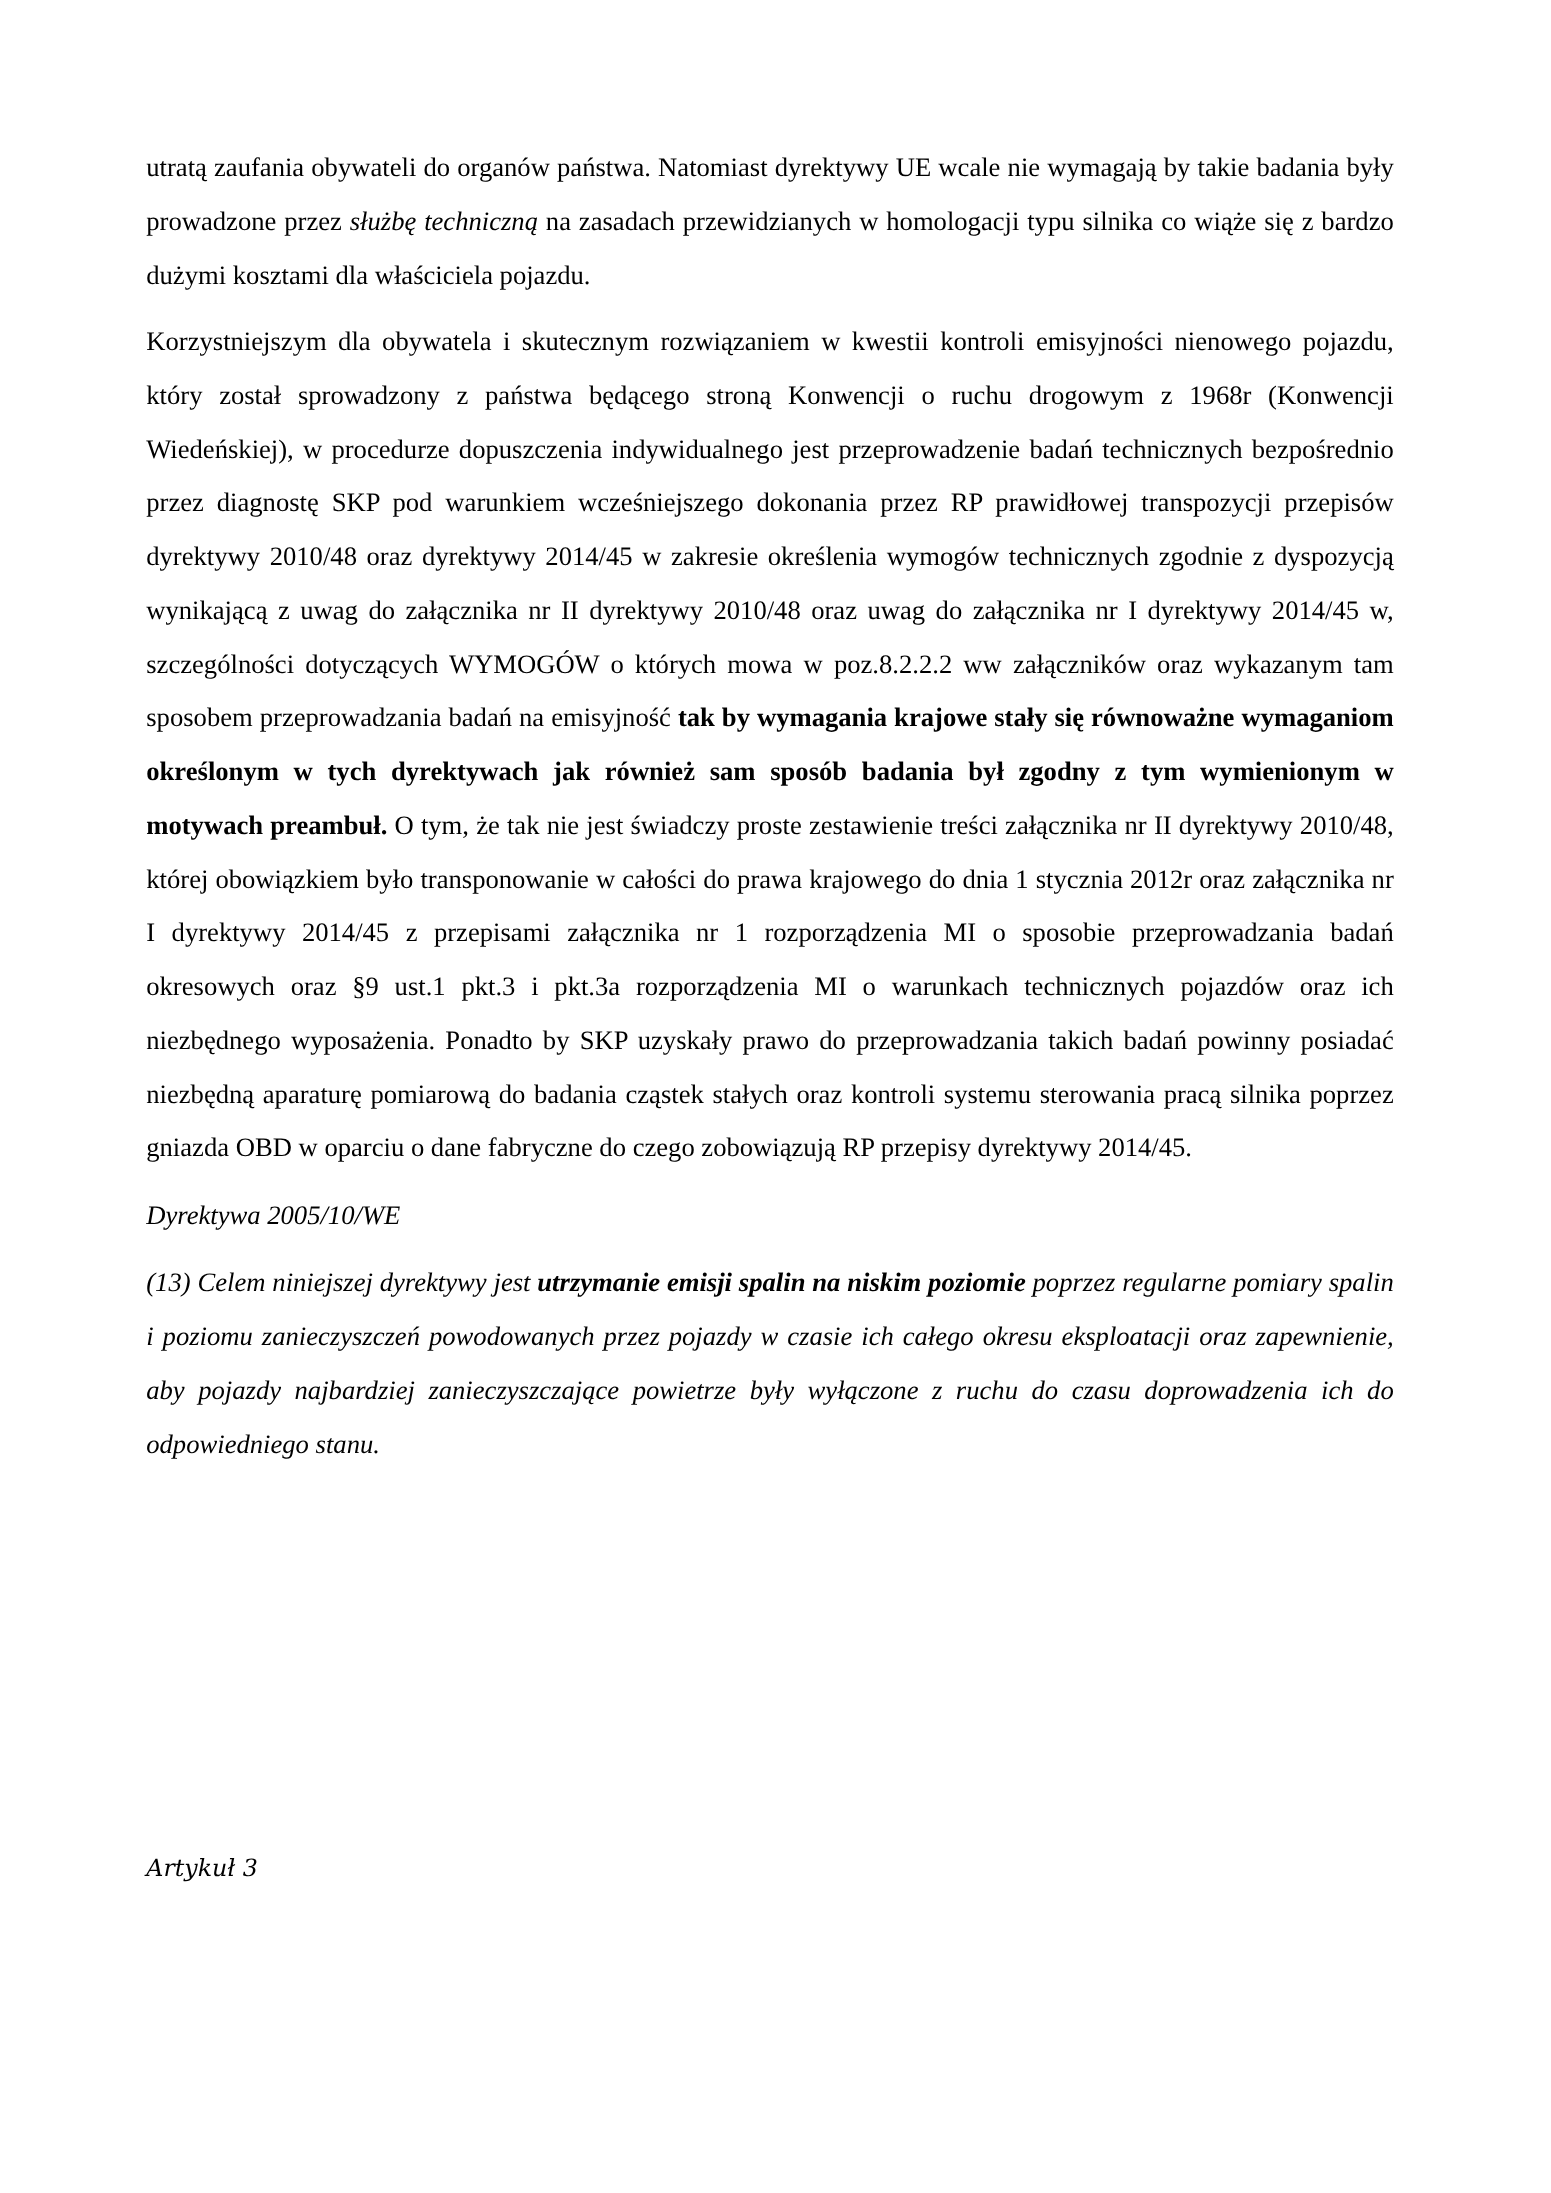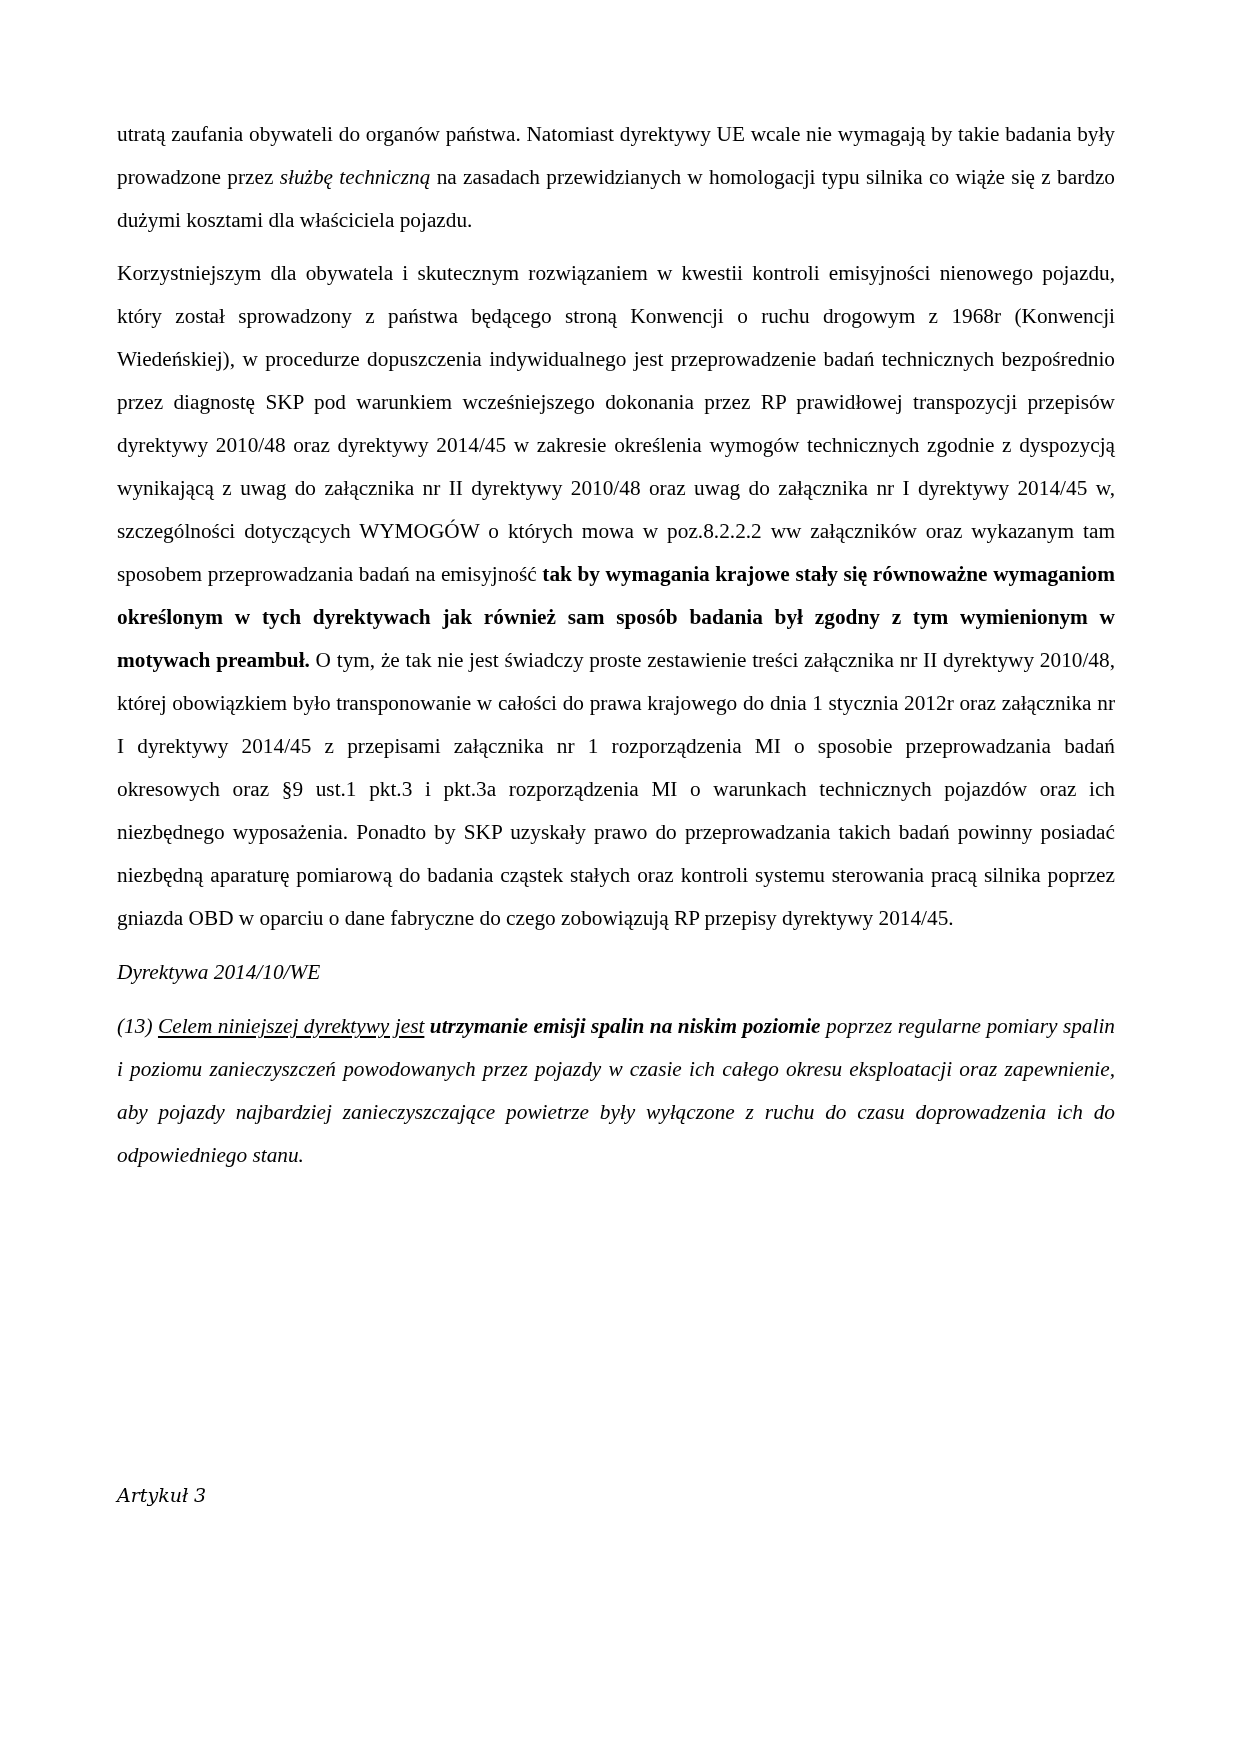--- a/index.html
+++ b/index.html
@@ -25,21 +25,21 @@
       margin: 0;
       font-size: 21.3px;
       line-height: 43px;
       text-align: justify;
       hyphens: none;
     }
     .gap { margin-top: 10px; }
     .gap-lg { margin-top: 11px; }
     .italic { font-style: italic; }
     .bold { font-weight: bold; }
-    .underline { text-decoration: underline; text-underline-offset: 3px; }
+    .underline { text-underline-offset: 3px; }
     .heading-art {
       position: absolute;
       left: 117px;
       top: 1480px;
       font-family: "DejaVu Serif", serif;
       font-style: italic;
       font-size: 19px;
       line-height: 30px;
       margin: 0;
     }
@@ -47,19 +47,19 @@
 </head>
 <body>
 
 <div class="page">
 
   <p class="para"><span>utratą zaufania obywateli do organów państwa. Natomiast dyrektywy UE wcale nie wymagają by takie badania były prowadzone przez </span><span class="italic">służbę techniczną</span><span> na zasadach przewidzianych w homologacji typu silnika co wiąże się z bardzo dużymi kosztami dla właściciela pojazdu.</span></p>
 
   <p class="para gap"><span>Korzystniejszym dla obywatela i skutecznym rozwiązaniem w kwestii kontroli emisyjności nienowego pojazdu, który został sprowadzony z państwa będącego stroną Konwencji o ruchu drogowym z 1968r (Konwencji Wiedeńskiej), w procedurze dopuszczenia indywidualnego  jest przeprowadzenie badań technicznych bezpośrednio przez diagnostę SKP pod warunkiem wcześniejszego dokonania przez RP prawidłowej transpozycji przepisów dyrektywy 2010/48 oraz dyrektywy 2014/45 w zakresie określenia wymogów technicznych zgodnie z dyspozycją wynikającą z uwag do załącznika nr II dyrektywy 2010/48 oraz uwag do załącznika nr I dyrektywy 2014/45 w, szczególności dotyczących WYMOGÓW o których mowa w poz.8.2.2.2 ww załączników oraz wykazanym tam sposobem przeprowadzania badań na emisyjność </span><span class="bold">tak by wymagania krajowe stały się równoważne wymaganiom określonym w tych dyrektywach jak również sam sposób badania był zgodny z tym wymienionym w motywach preambuł.</span><span> O tym, że tak nie jest świadczy proste zestawienie treści załącznika nr II dyrektywy 2010/48, której obowiązkiem było transponowanie w całości do prawa krajowego do dnia 1 stycznia 2012r oraz załącznika nr I dyrektywy 2014/45 z przepisami załącznika nr 1 rozporządzenia MI o sposobie przeprowadzania badań okresowych oraz §9 ust.1 pkt.3 i pkt.3a rozporządzenia MI o warunkach technicznych pojazdów oraz ich niezbędnego wyposażenia. Ponadto by SKP uzyskały prawo do przeprowadzania takich badań powinny posiadać niezbędną aparaturę pomiarową do badania cząstek stałych oraz kontroli systemu sterowania pracą silnika poprzez gniazda OBD w oparciu o dane fabryczne do czego zobowiązują RP przepisy dyrektywy 2014/45.</span></p>
 
 
-  <p class="para gap-lg italic"><span>Dyrektywa 2014/10/WE</span></p>
+  <p class="para gap-lg italic"><span>Dyrektywa 2005/10/WE</span></p>
 
   <p class="para gap-lg italic"><span>(13) </span><span class="underline">Celem niniejszej dyrektywy jest</span><span class="bold"> utrzymanie emisji spalin na niskim poziomie</span><span> poprzez regularne pomiary spalin i poziomu zanieczyszczeń powodowanych przez pojazdy w czasie ich całego okresu eksploatacji oraz zapewnienie, aby pojazdy najbardziej zanieczyszczające powietrze były wyłączone z ruchu do czasu doprowadzenia ich do odpowiedniego stanu.</span></p>
 
 </div>
 
 <p class="heading-art"><span>Artykuł 3</span></p>
 
 </body></html>

